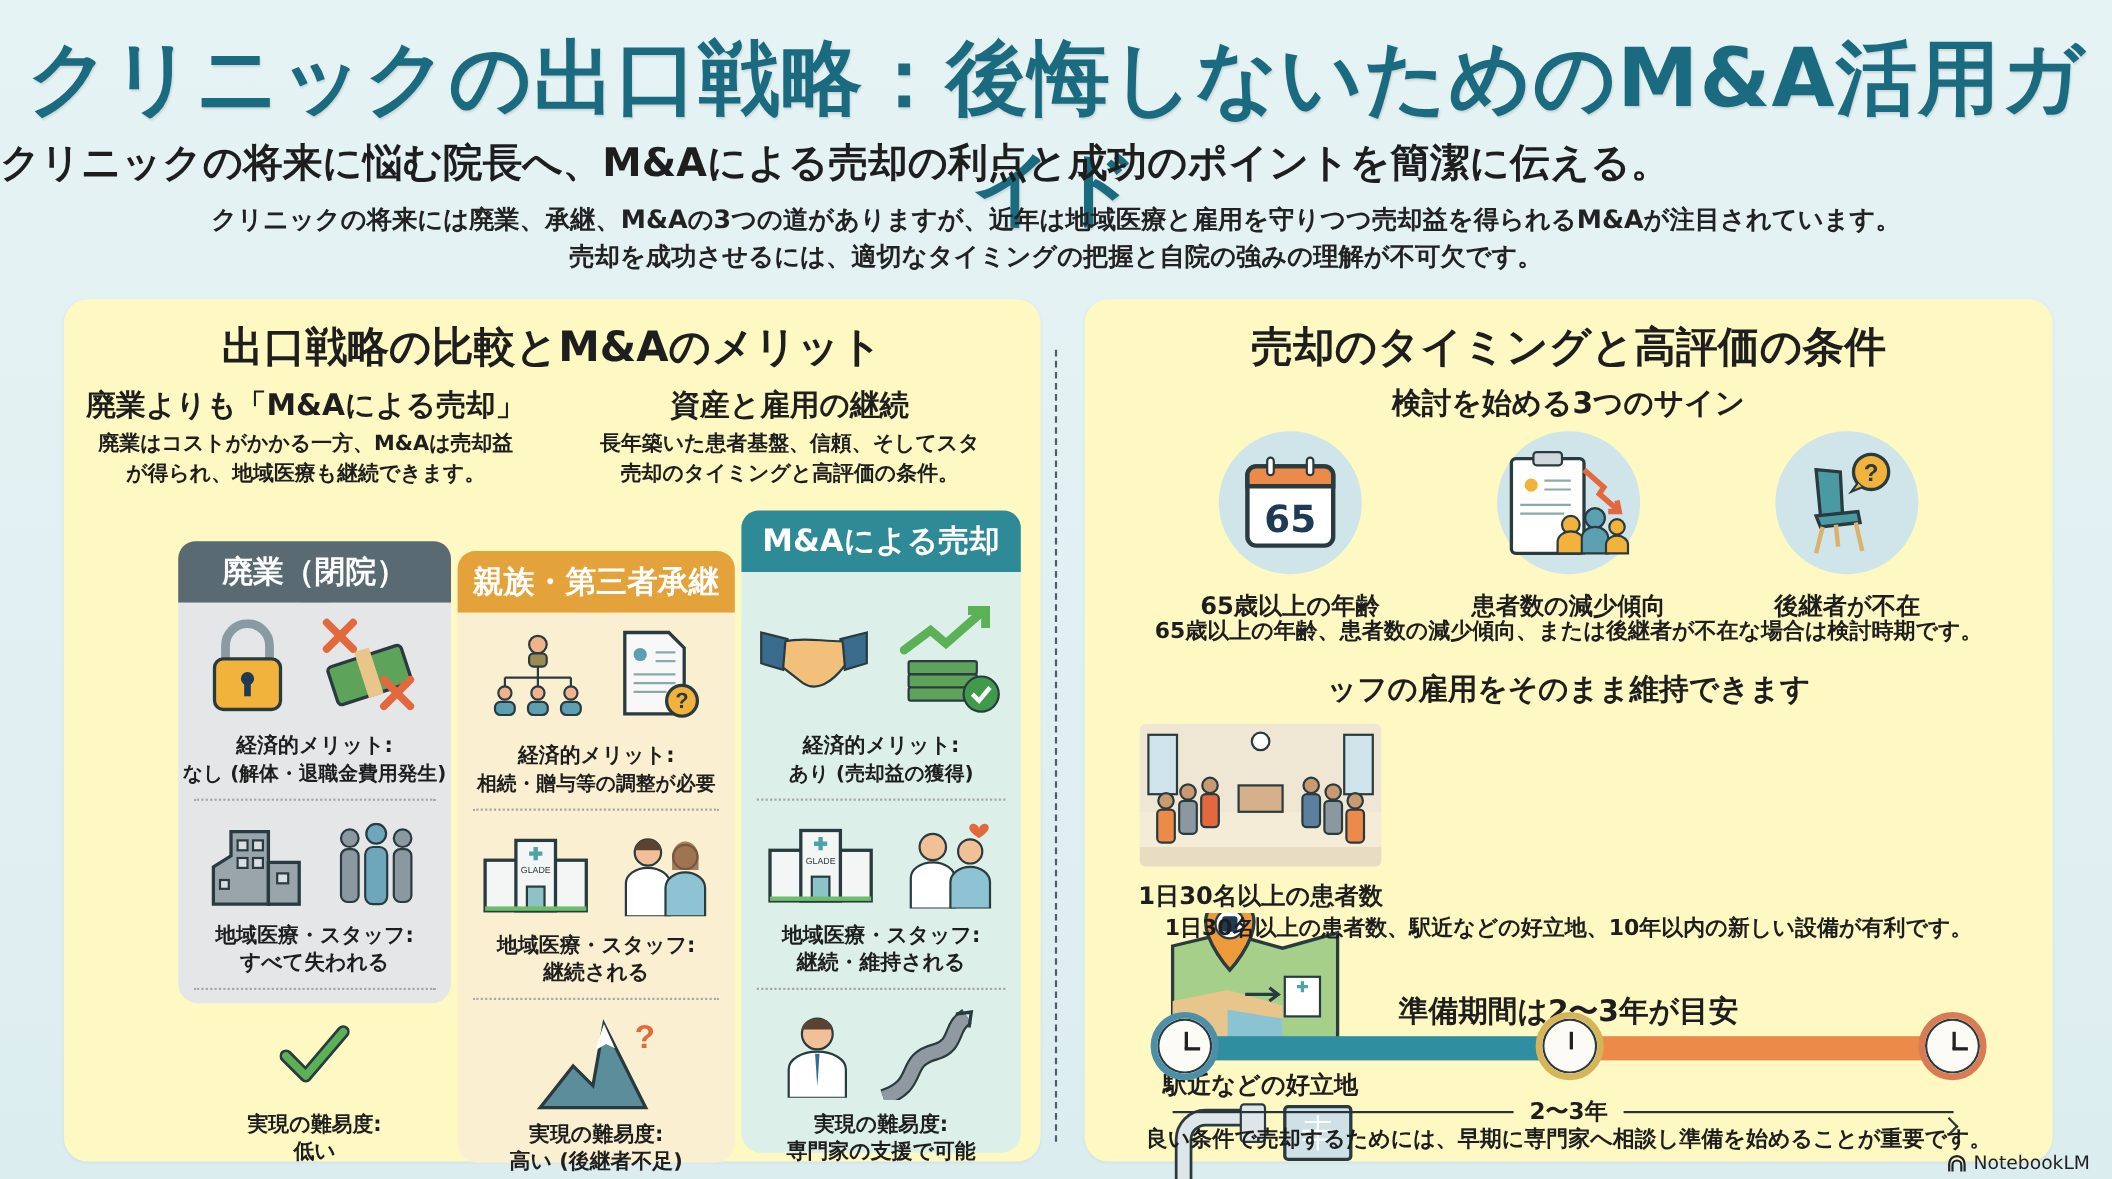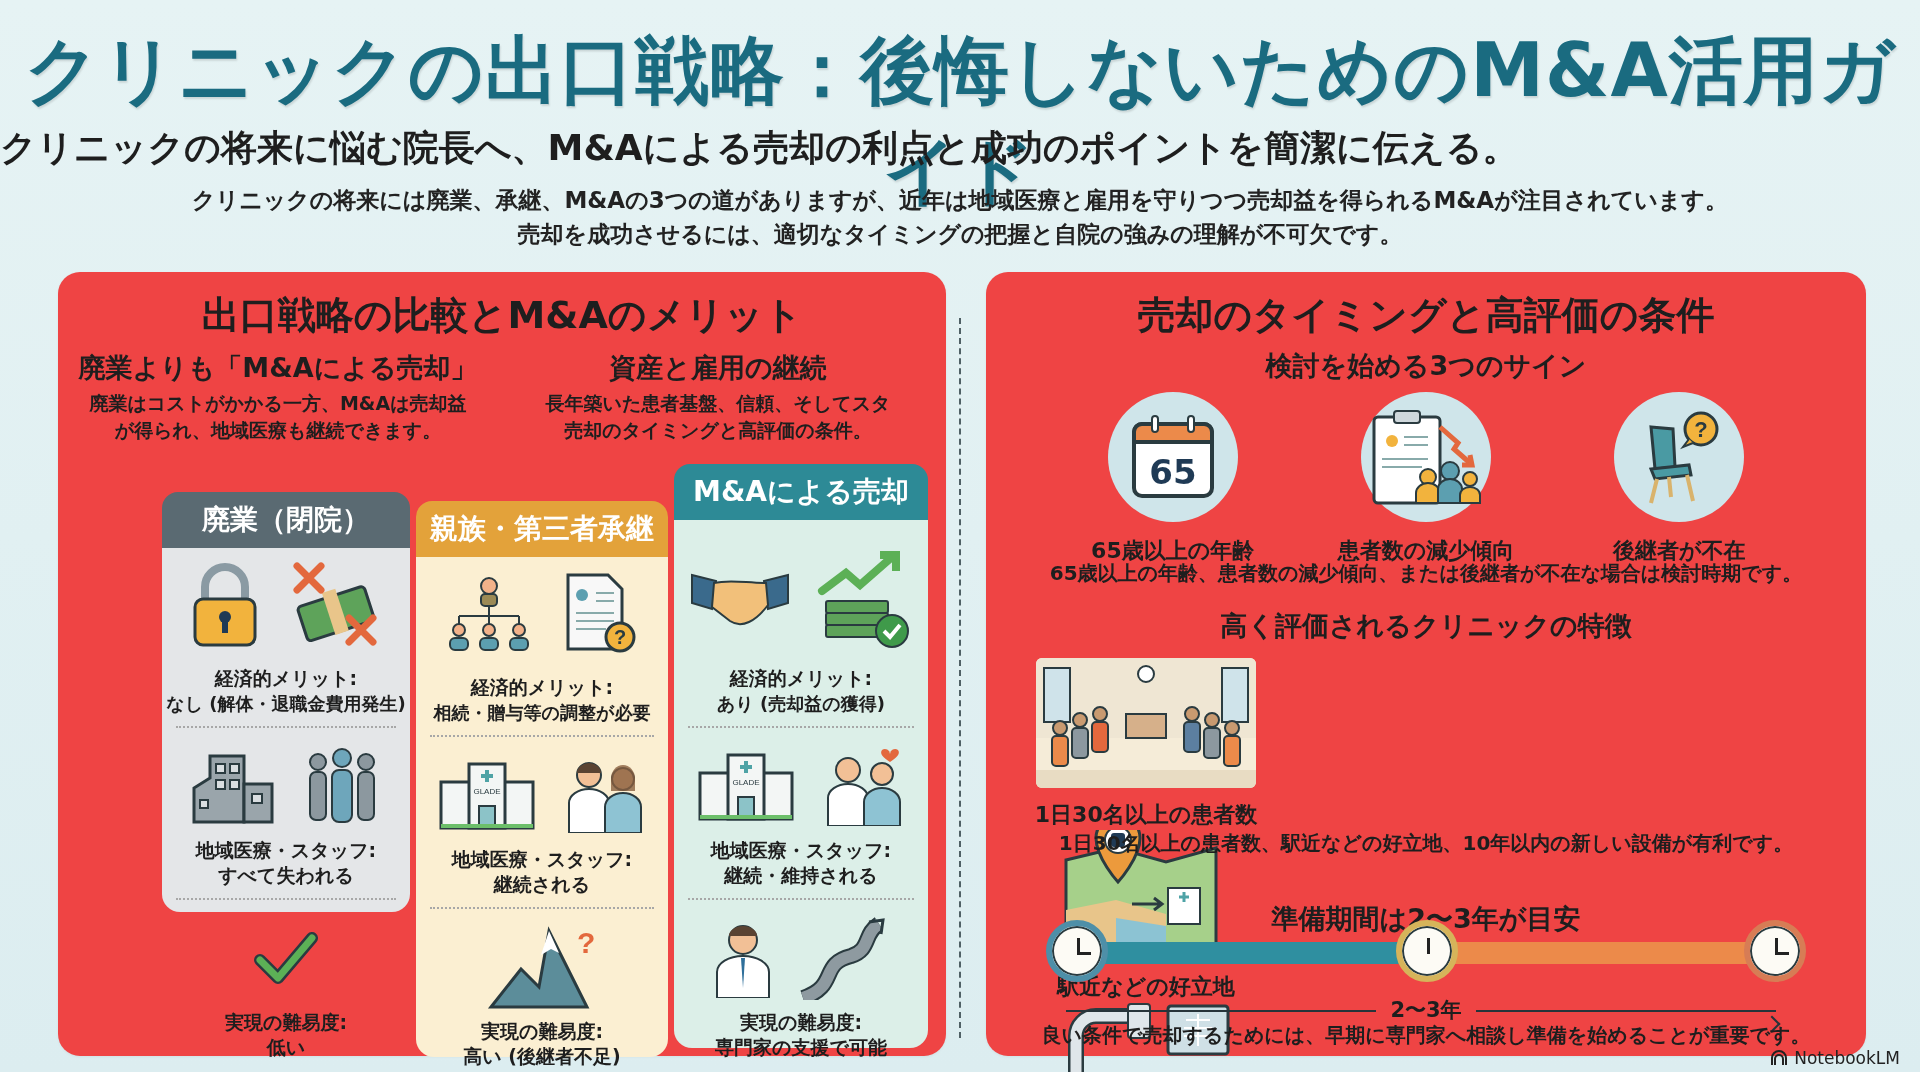--- a/index.html
+++ b/index.html
@@ -17,21 +17,21 @@
   }
   .subtitle {
     position: absolute; top: 124px; left: 0; width: 1920px; text-align: left;
     font-size: 36px; font-weight: bold; color: #1e1e1e;
   }
   .intro {
     position: absolute; top: 183px; left: 0; width: 1920px; text-align: center;
     font-size: 23px; font-weight: bold; line-height: 34px; color: #222;
   }
   .panel {
-    position: absolute; background: #ef4444; border-radius: 22px;
+    position: absolute; background: #fef9c3; border-radius: 22px;
     box-shadow: 0 1px 3px rgba(0,0,0,0.05);
   }
   .panel-left { left: 58px; top: 272px; width: 888px; height: 784px; }
   .panel-right { left: 986px; top: 272px; width: 880px; height: 784px; }
   .divider {
     position: absolute; left: 959px; top: 318px; height: 720px; width: 0;
     border-left: 2px dashed #4f6065;
   }
   .panel-title {
     position: absolute; left: 0; width: 100%; text-align: center;
@@ -402,21 +402,21 @@
             <path d="M22 20 L44 22 L46 60 L26 62 Z" fill="#4a9aa3" stroke="#2a3b40" stroke-width="3"></path>
             <path d="M22 62 L60 58 L62 68 L26 72 Z" fill="#4a9aa3" stroke="#2a3b40" stroke-width="3"></path>
             <path d="M28 72 L22 96 M58 68 L64 94 M40 70 L42 90" stroke="#d9b36c" stroke-width="4"></path>
           </svg>
       </div>
       <div class="sign-label">後継者が不在</div>
     </div>
   </div>
   <div class="summary" style="top:288px;">65歳以上の年齢、患者数の減少傾向、または後継者が不在な場合は検討時期です。</div>
 
-  <div class="sec-h" style="top:336px;">高く評価されるクリニックの特徴</div>
+  <div class="sec-h" style="top:336px;">ッフの雇用をそのまま維持できます</div>
 
   <div class="feat-row" style="top:386px;flex-direction:column;">
     <div class="feat">
       <div class="feat-img" style="background:#f5ecd8;">
         <svg width="220" height="130" viewBox="0 0 220 130">
             <rect x="0" y="0" width="220" height="80" fill="#efe6d3"></rect>
             <rect x="8" y="10" width="26" height="54" fill="#cfe3ea" stroke="#2a3b40" stroke-width="2"></rect>
             <rect x="186" y="10" width="26" height="54" fill="#cfe3ea" stroke="#2a3b40" stroke-width="2"></rect>
             <circle cx="110" cy="16" r="8" fill="#fff" stroke="#2a3b40" stroke-width="2"></circle>
             <rect x="90" y="56" width="40" height="24" fill="#d6b08a" stroke="#2a3b40" stroke-width="2"></rect>

